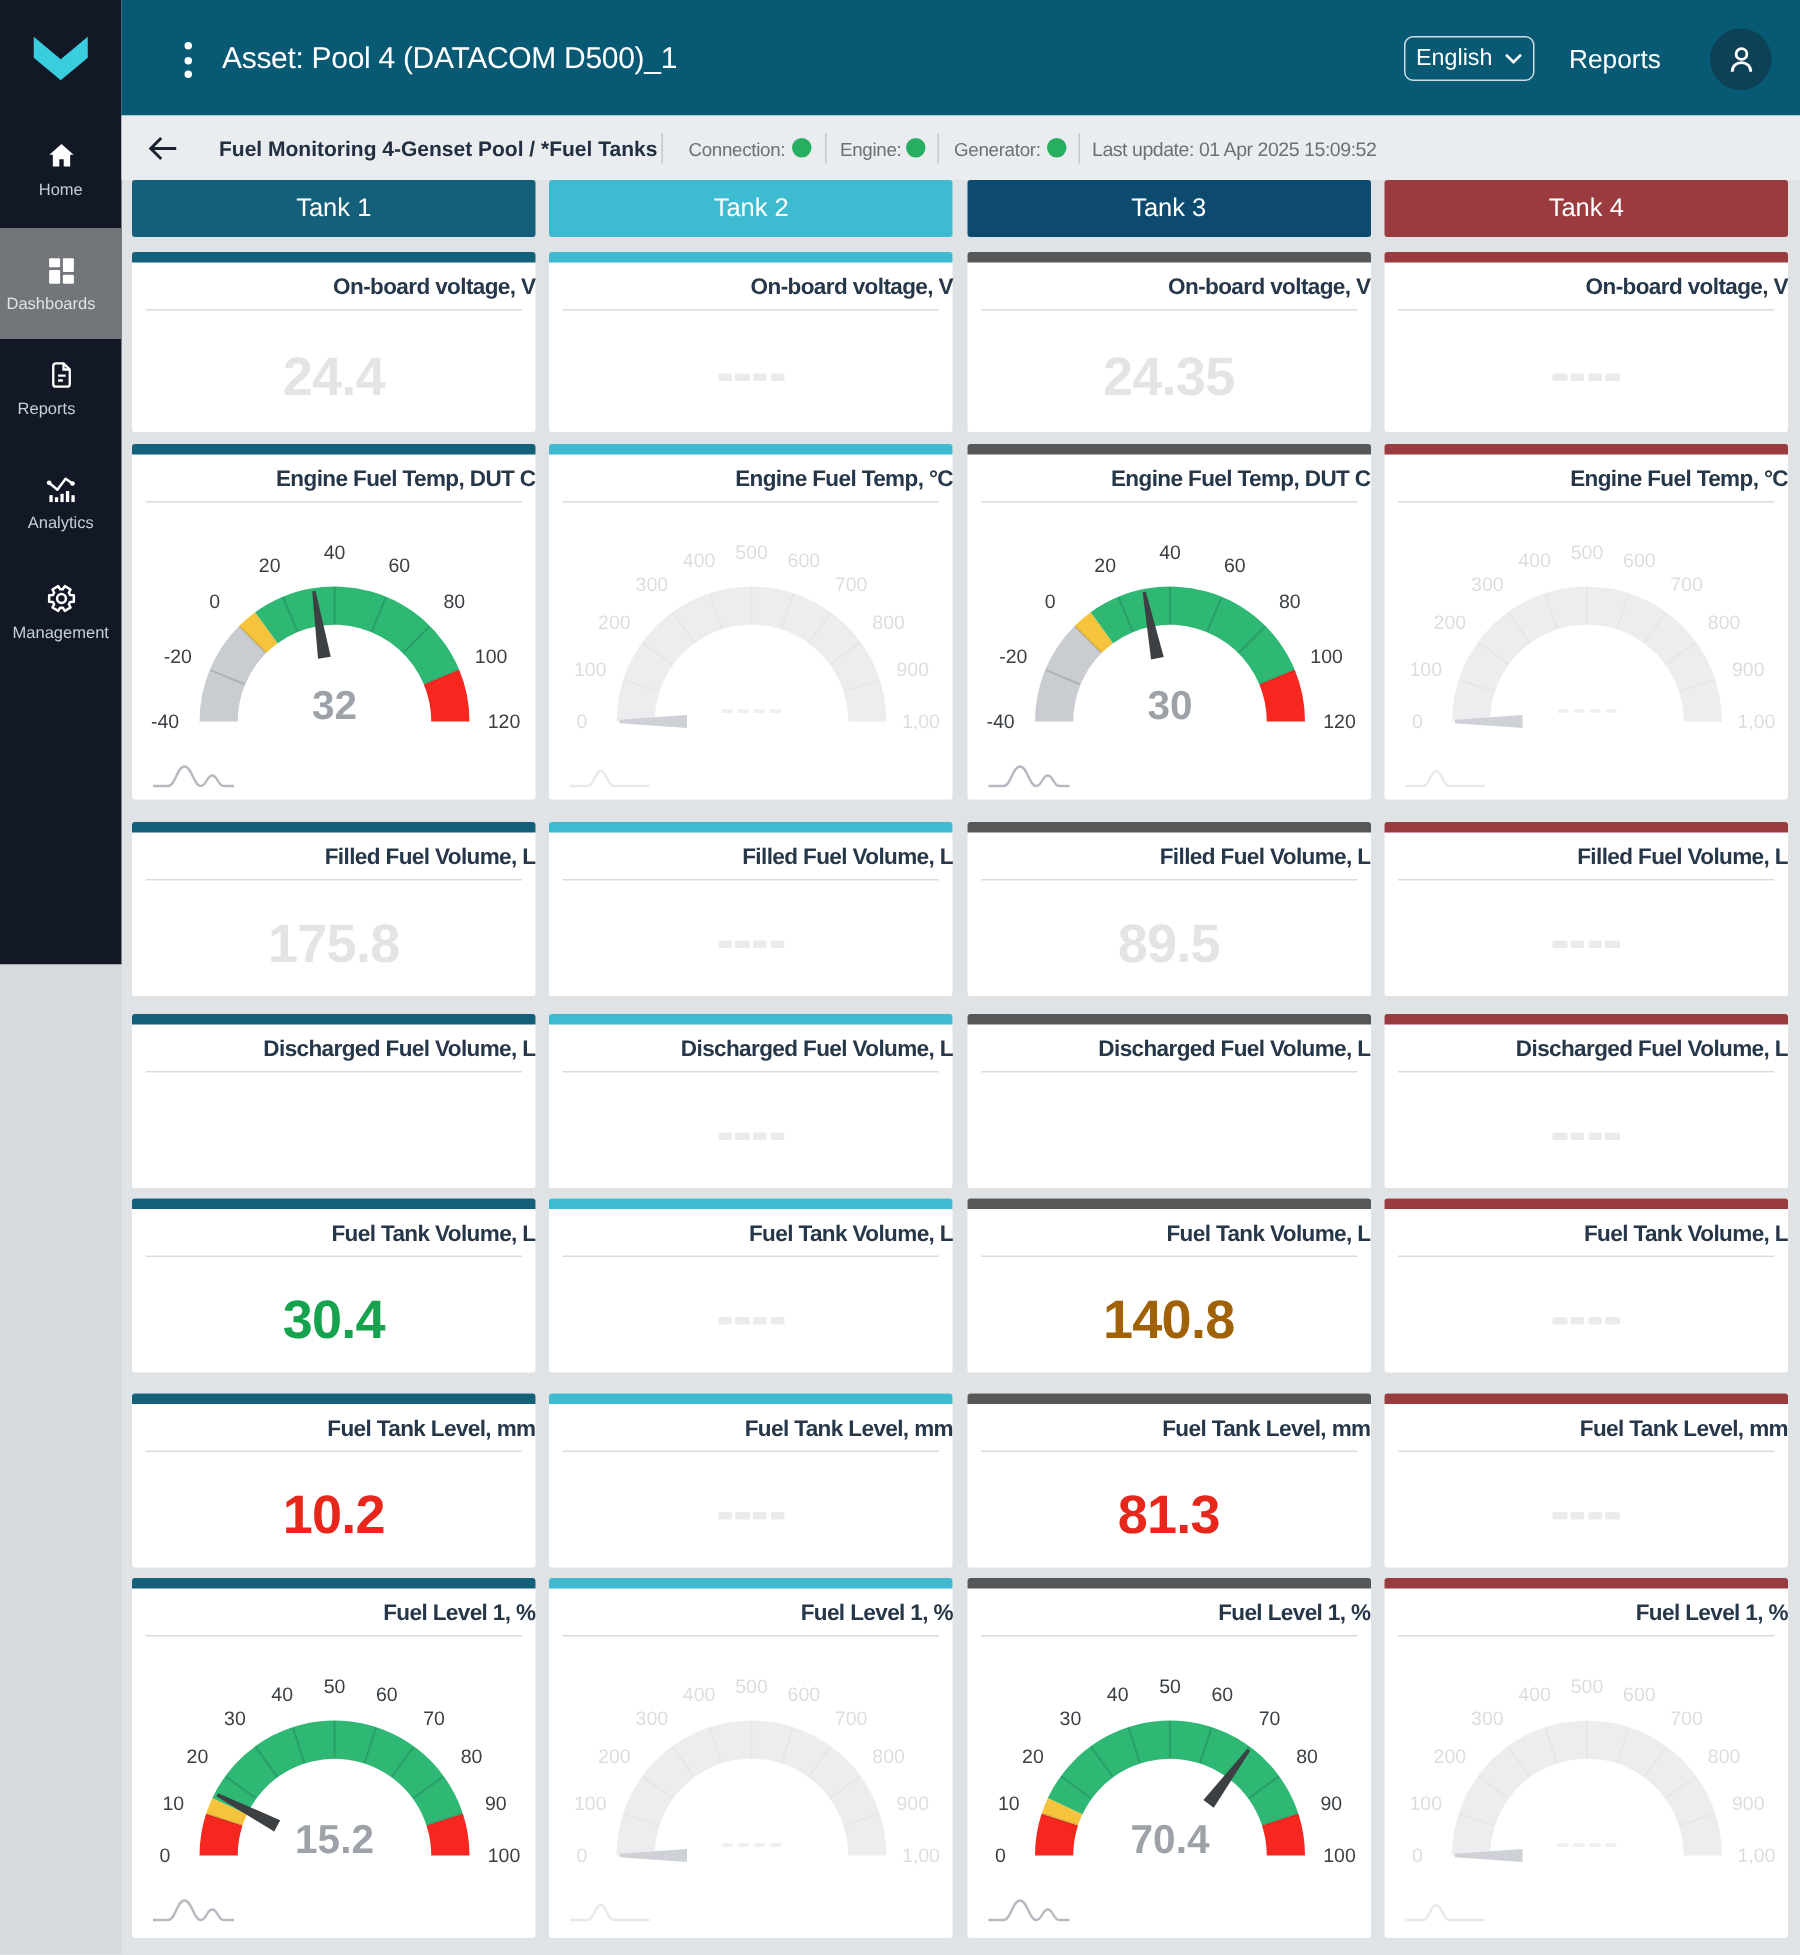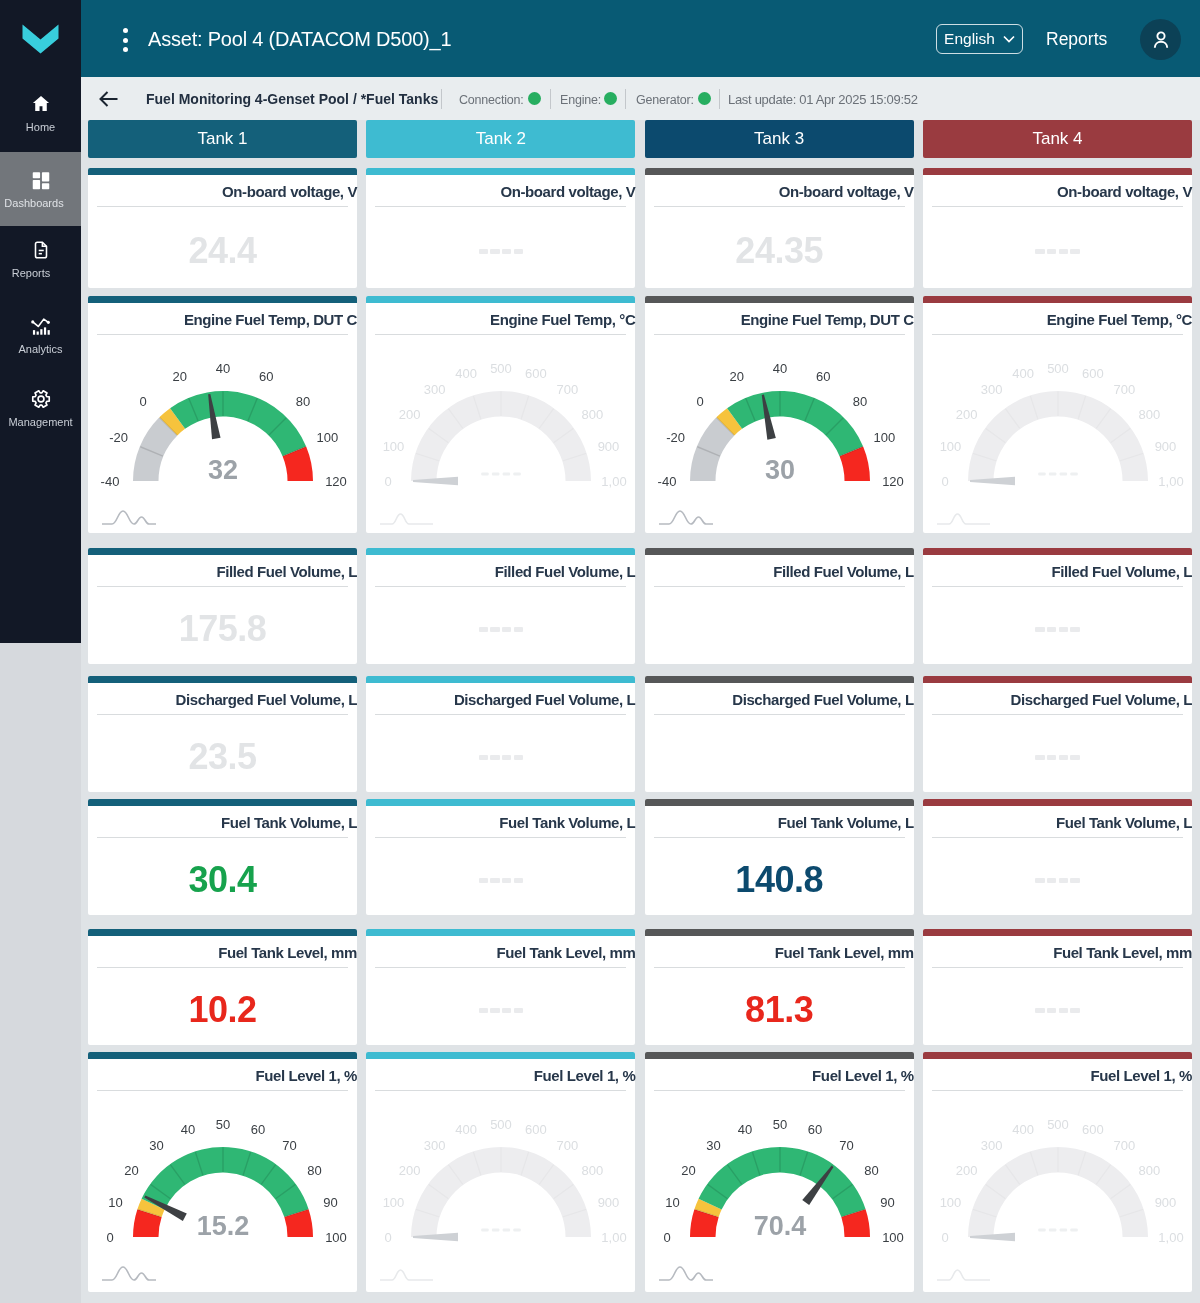--- a/index.html
+++ b/index.html
@@ -142,37 +142,37 @@
       <span style="width:9.5px;height:4.5px;background:#eaebed;border-radius:1px"></span>
       <span style="width:9.5px;height:4.5px;background:#eaebed;border-radius:1px"></span>
       <span style="width:9.5px;height:4.5px;background:#eaebed;border-radius:1px"></span>
       <span style="width:9.5px;height:4.5px;background:#eaebed;border-radius:1px"></span>
     </div>
 </div>
 <div class="card" style="left:644.67px;top:548px;width:269px;height:116px">
 <div class="strip" style="background:#565758"></div>
 <div class="ctitle">Filled Fuel Volume, L</div>
 <div class="cdiv"></div>
+<div class="bigval" style="top:60px;color:#e2e4e6">89.5</div>
 </div>
 <div class="card" style="left:923px;top:548px;width:269px;height:116px">
 <div class="strip" style="background:#9a3b40"></div>
 <div class="ctitle">Filled Fuel Volume, L</div>
 <div class="cdiv"></div>
 <div style="position:absolute;left:0;right:0;top:79px;display:flex;justify-content:center;gap:2.2px">
       <span style="width:9.5px;height:4.5px;background:#eaebed;border-radius:1px"></span>
       <span style="width:9.5px;height:4.5px;background:#eaebed;border-radius:1px"></span>
       <span style="width:9.5px;height:4.5px;background:#eaebed;border-radius:1px"></span>
       <span style="width:9.5px;height:4.5px;background:#eaebed;border-radius:1px"></span>
     </div>
 </div>
 <div class="card" style="left:88px;top:676px;width:269px;height:116px">
 <div class="strip" style="background:#14607a"></div>
 <div class="ctitle">Discharged Fuel Volume, L</div>
 <div class="cdiv"></div>
-<div class="bigval" style="top:60px;color:#e2e4e6">23.5</div>
 </div>
 <div class="card" style="left:366.33px;top:676px;width:269px;height:116px">
 <div class="strip" style="background:#3ebbd1"></div>
 <div class="ctitle">Discharged Fuel Volume, L</div>
 <div class="cdiv"></div>
 <div style="position:absolute;left:0;right:0;top:79px;display:flex;justify-content:center;gap:2.2px">
       <span style="width:9.5px;height:4.5px;background:#eaebed;border-radius:1px"></span>
       <span style="width:9.5px;height:4.5px;background:#eaebed;border-radius:1px"></span>
       <span style="width:9.5px;height:4.5px;background:#eaebed;border-radius:1px"></span>
       <span style="width:9.5px;height:4.5px;background:#eaebed;border-radius:1px"></span>
@@ -208,21 +208,21 @@
       <span style="width:9.5px;height:4.5px;background:#eaebed;border-radius:1px"></span>
       <span style="width:9.5px;height:4.5px;background:#eaebed;border-radius:1px"></span>
       <span style="width:9.5px;height:4.5px;background:#eaebed;border-radius:1px"></span>
       <span style="width:9.5px;height:4.5px;background:#eaebed;border-radius:1px"></span>
     </div>
 </div>
 <div class="card" style="left:644.67px;top:799px;width:269px;height:116px">
 <div class="strip" style="background:#565758"></div>
 <div class="ctitle">Fuel Tank Volume, L</div>
 <div class="cdiv"></div>
-<div class="bigval" style="top:60px;color:#0c4a6e">140.8</div>
+<div class="bigval" style="top:60px;color:#a16207">140.8</div>
 </div>
 <div class="card" style="left:923px;top:799px;width:269px;height:116px">
 <div class="strip" style="background:#9a3b40"></div>
 <div class="ctitle">Fuel Tank Volume, L</div>
 <div class="cdiv"></div>
 <div style="position:absolute;left:0;right:0;top:79px;display:flex;justify-content:center;gap:2.2px">
       <span style="width:9.5px;height:4.5px;background:#eaebed;border-radius:1px"></span>
       <span style="width:9.5px;height:4.5px;background:#eaebed;border-radius:1px"></span>
       <span style="width:9.5px;height:4.5px;background:#eaebed;border-radius:1px"></span>
       <span style="width:9.5px;height:4.5px;background:#eaebed;border-radius:1px"></span>

